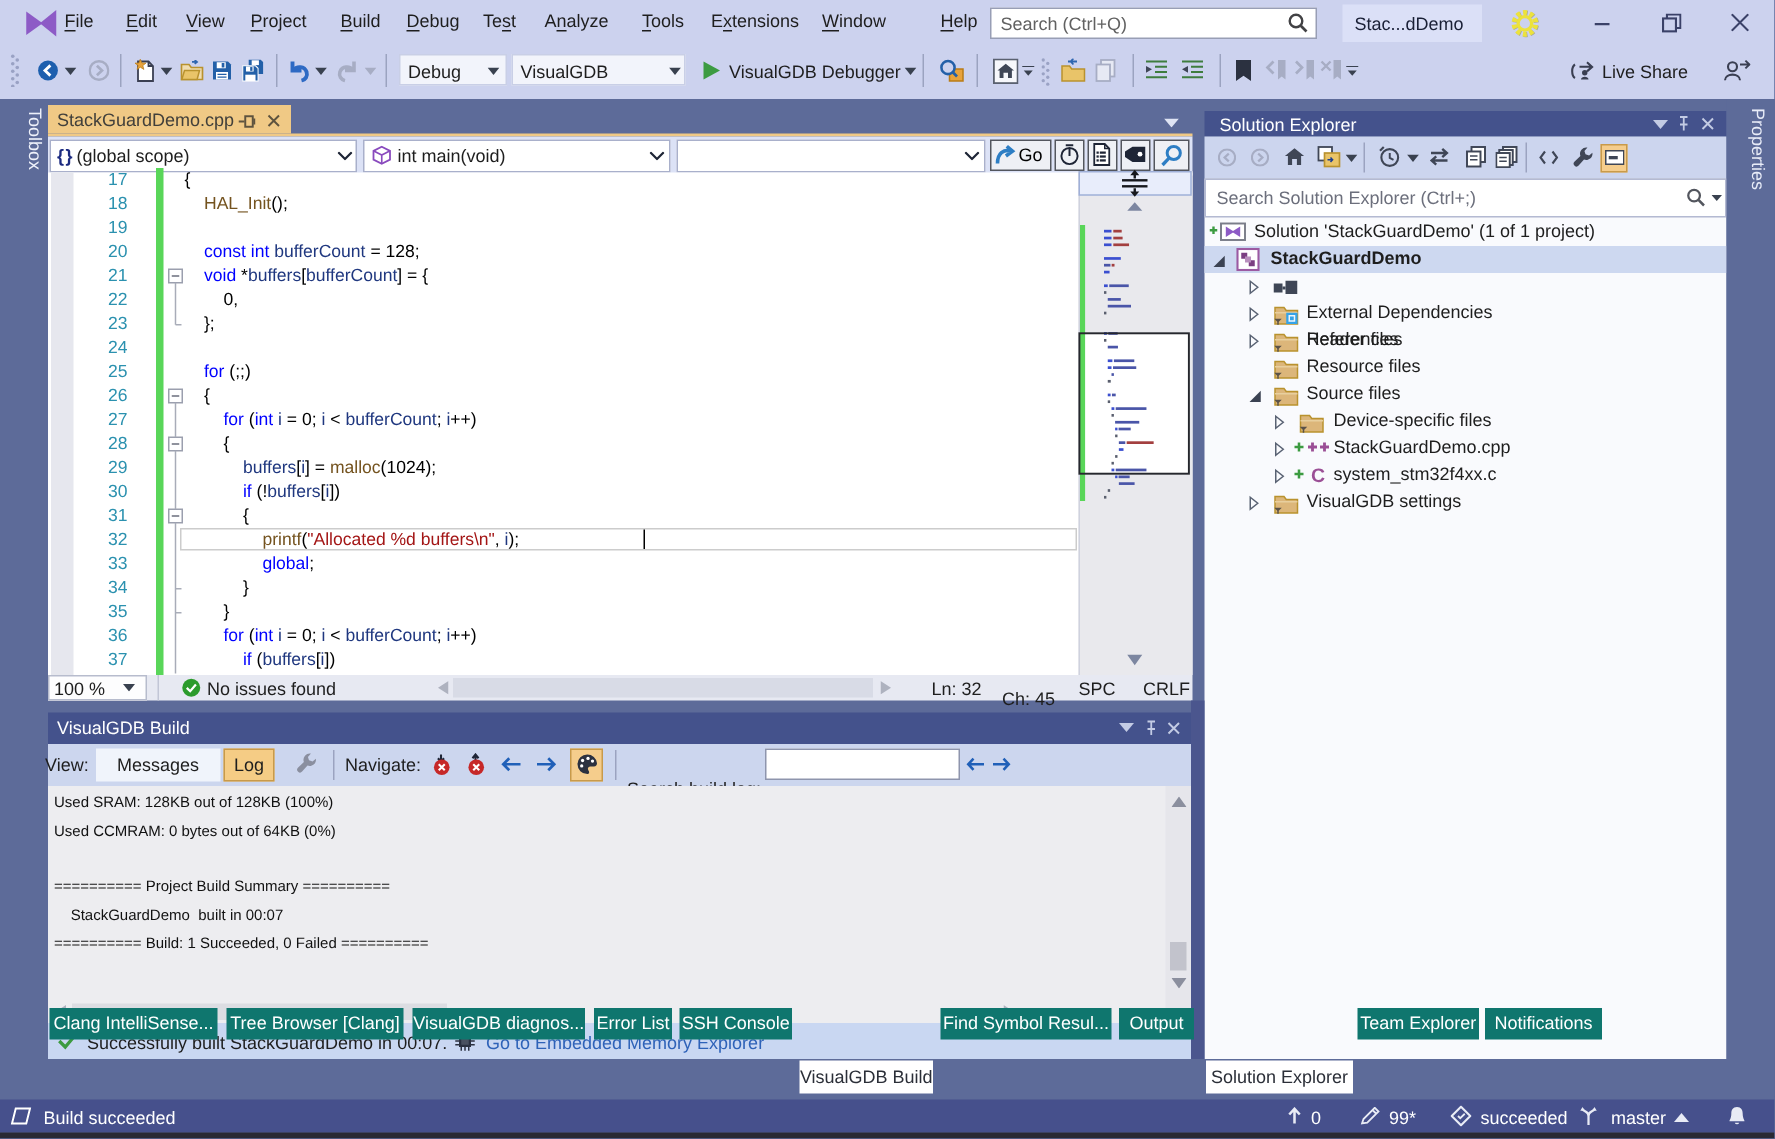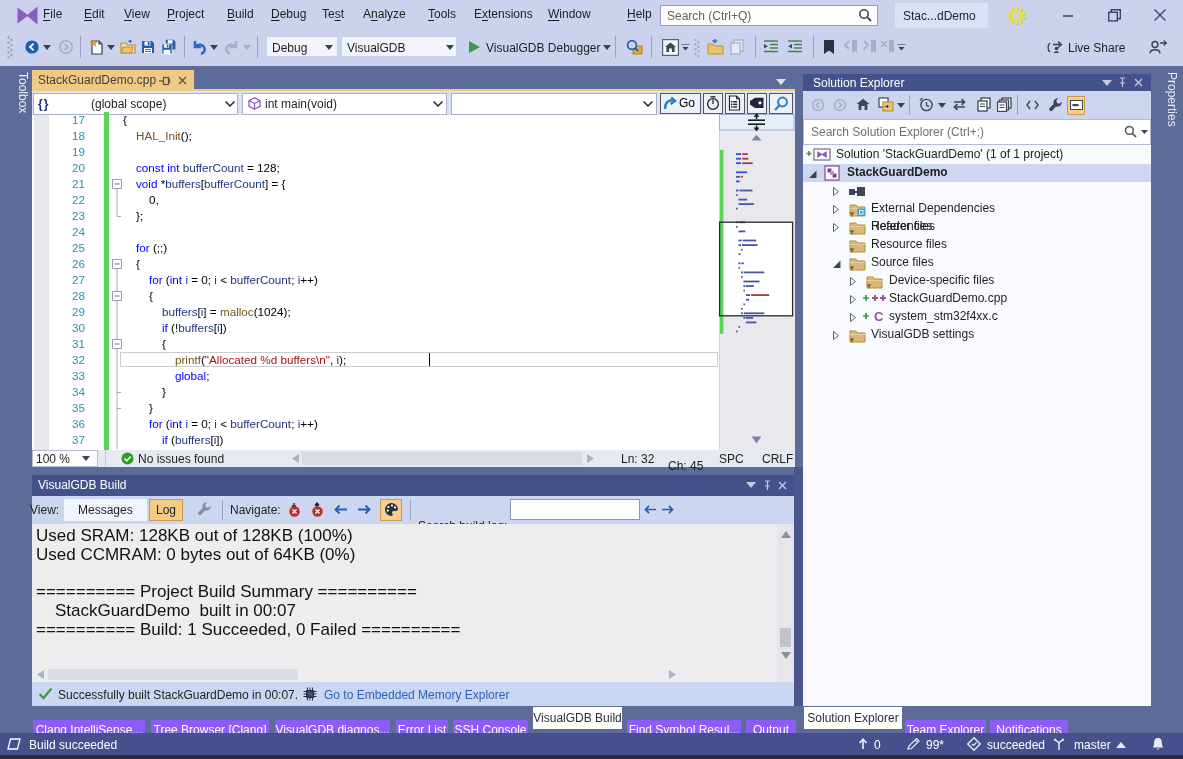--- a/index.html
+++ b/index.html
@@ -284,21 +284,21 @@
   </svg>
 <svg class="abs" style="left:776px;top:79px" width="10" height="6" viewBox="0 0 10 6">
     <path d="M0 0 H10 L5 6 Z" fill="#dfe4f4"></path>
   </svg>
 
 <div class="abs" style="left:32px;top:91px;width:763px;height:26px;background:#dce2f6;"></div>
 <div class="abs" style="left:33px;top:93px;width:205px;height:22px;background:#fff;border:1px solid #a9b0cb;box-sizing:border-box;"></div>
 <div class="abs" style="left:242px;top:93px;width:205px;height:22px;background:#fff;border:1px solid #a9b0cb;box-sizing:border-box;"></div>
 <div class="abs" style="left:451px;top:93px;width:206px;height:22px;background:#fff;border:1px solid #a9b0cb;box-sizing:border-box;"></div>
 <div class="abs" style="left:38px;top:97px;color:#1b2a80;font-weight:bold;">{ }</div>
-<div class="abs" style="left:51px;top:97px;margin-left:40px;">(global scope)</div>
+<div class="abs" style="left:51px;top:97px;">(global scope)</div>
 <svg class="abs" style="left:225px;top:101px" width="10" height="6" viewBox="0 0 10 6">
     <path d="M0.5 0.5 L5 5 L9.5 0.5" fill="none" stroke="#1e2536" stroke-width="1.5"></path>
   </svg>
 <svg class="abs" style="left:248px;top:97px" width="13" height="13" viewBox="0 0 13 13">
     <path d="M6.5 0.8 L12 3.6 V9.4 L6.5 12.2 L1 9.4 V3.6 Z" fill="none" stroke="#8a4bbe" stroke-width="1.2"></path>
     <path d="M1.2 3.7 L6.5 6.4 L11.8 3.7 M6.5 6.4 V12" fill="none" stroke="#8a4bbe" stroke-width="1.1"></path>
   </svg>
 <div class="abs" style="left:265px;top:97px;">int main(void)</div>
 <svg class="abs" style="left:433px;top:101px" width="10" height="6" viewBox="0 0 10 6">
     <path d="M0.5 0.5 L5 5 L9.5 0.5" fill="none" stroke="#1e2536" stroke-width="1.5"></path>
@@ -742,21 +742,21 @@
 <div class="abs" style="left:418px;top:503px;margin-top:16px;">Search build log:</div>
 <div class="abs" style="left:510px;top:499px;width:130px;height:21px;background:#fff;border:1px solid #8e95ad;box-sizing:border-box;"></div>
 <svg class="abs" style="left:644px;top:504px" width="13" height="11" viewBox="0 0 13 11">
     <path d="M12 5.5 H2 M5 1.8 L1.5 5.5 L5 9.2" fill="none" stroke="#2060b8" stroke-width="1.7"></path>
   </svg>
 <svg class="abs" style="left:661px;top:504px" width="13" height="11" viewBox="0 0 13 11">
     <path d="M1 5.5 H11 M8 1.8 L11.5 5.5 L8 9.2" fill="none" stroke="#2060b8" stroke-width="1.7"></path>
   </svg>
 
 <div class="abs" style="left:32px;top:524px;width:762px;height:158px;background:#ededf0;"></div>
-<div class="abs mono" style="left:36px;top:527px;font-size:17px;line-height:18.7px;white-space:pre;color:#111;">Used SRAM: 128KB out of 128KB (100%)
+<div class="abs mono" style="left:36px;top:527px;font-size:10px;line-height:18.7px;white-space:pre;color:#111;">Used SRAM: 128KB out of 128KB (100%)
 Used CCMRAM: 0 bytes out of 64KB (0%)
 
 ========== Project Build Summary ==========
     StackGuardDemo  built in 00:07
 ========== Build: 1 Succeeded, 0 Failed ==========</div>
 
 <div class="abs" style="left:777px;top:524px;width:17px;height:158px;background:#e6e6eb;"></div>
 <svg class="abs" style="left:781px;top:531px" width="10" height="7" viewBox="0 0 10 7">
     <path d="M0 7 H10 L5 0 Z" fill="#8b8f9e"></path>
   </svg>
@@ -792,21 +792,21 @@
       <line x1="11" y1="4.5" x2="13.5" y2="4.5"></line>
       <line x1="11" y1="7" x2="13.5" y2="7"></line>
       <line x1="11" y1="9.5" x2="13.5" y2="9.5"></line>
     </g>
     <rect x="4.5" y="4.5" width="5" height="5" fill="#4a5160"></rect>
   </svg>
 <div class="abs" style="left:324px;top:688px;color:#2e62b8;">Go to Embedded Memory Explorer</div>
 
 <div class="abs" style="left:0px;top:706px;width:1183px;height:27px;background:#5d6b99;"></div>
 <style>
- .btab{position:absolute;top:720px;height:21px;line-height:21px;background:#8b5cf6;color:#fff;text-align:center;}
+ .btab{position:absolute;top:672px;height:21px;line-height:21px;background:#0f766e;color:#fff;text-align:center;}
  .btabw{position:absolute;top:707px;height:22px;line-height:22px;background:#fff;color:#2b2f38;text-align:center;}
 </style>
 <div class="btab" style="left:33px;width:112px;">Clang IntelliSense...</div>
 <div class="btab" style="left:151px;width:118px;">Tree Browser [Clang]</div>
 <div class="btab" style="left:275px;width:115px;">VisualGDB diagnos...</div>
 <div class="btab" style="left:396px;width:52px;">Error List</div>
 <div class="btab" style="left:453px;width:75px;">SSH Console</div>
 <div class="btabw" style="left:533px;width:89px;">VisualGDB Build</div>
 <div class="btab" style="left:627px;width:114px;">Find Symbol Resul...</div>
 <div class="btab" style="left:746px;width:50px;">Output</div>

